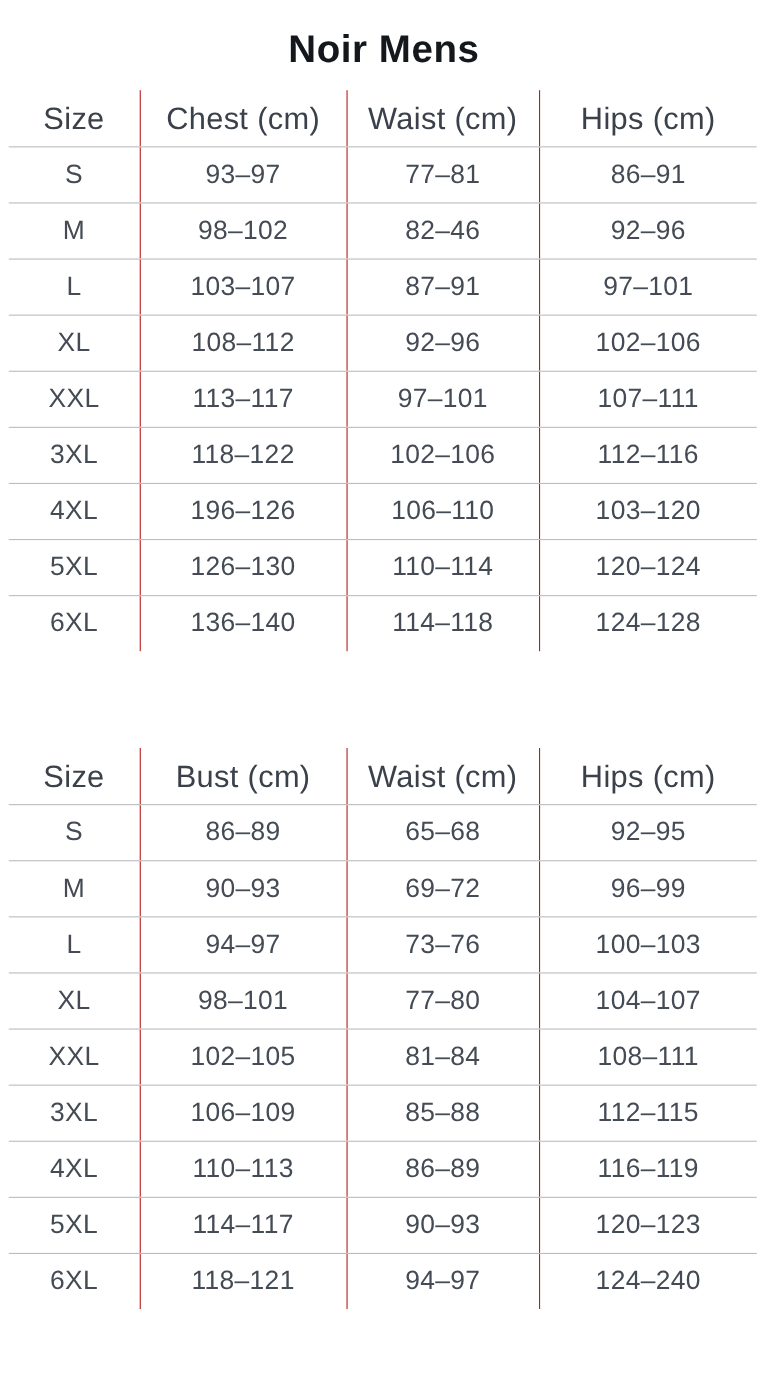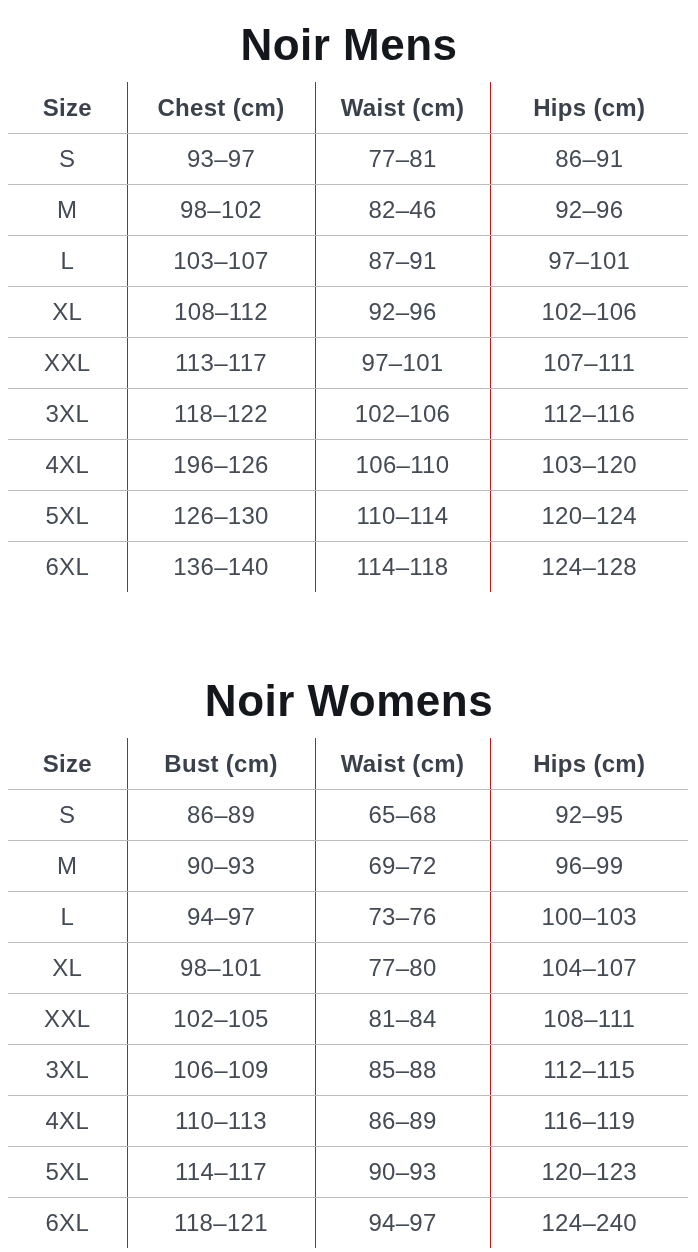--- a/index.html
+++ b/index.html
@@ -12,21 +12,21 @@
     width: 698px;
     box-sizing: border-box;
     padding-top: 24px;
     background: #ffffff;
   }
   .size-section + .size-section {
     margin-top: 88px;
   }
   .section-title {
     margin: 0 0 16px 0;
-    font-size: 44px;
+    font-size: 35px;
     line-height: 42px;
     font-weight: 700;
     letter-spacing: 0.5px;
     color: #14171b;
     text-align: center;
   }
   table.size-table {
     width: 680px;
     margin-left: 8px;
     border-collapse: collapse;
@@ -34,22 +34,22 @@
   }
   table.size-table th,
   table.size-table td {
     text-align: center;
     vertical-align: middle;
     padding: 0;
     overflow: hidden;
   }
   table.size-table th {
     height: 51px;
-    font-size: 24px;
-    font-weight: 700;
+    font-size: 28px;
+    font-weight: 400;
     color: #3a414b;
     letter-spacing: 0.3px;
   }
   table.size-table td {
     height: 50px;
     font-size: 24px;
     font-weight: 400;
     color: #444b55;
     letter-spacing: 0.3px;
   }
@@ -141,21 +141,20 @@
             <td>6XL</td>
             <td>136–140</td>
             <td>114–118</td>
             <td>124–128</td>
           </tr>
         </tbody>
       </table>
   </section>
 
   <section class="size-section">
-    <h2 class="section-title">Noir Womens</h2>
     <table class="size-table">
       <colgroup>
         <col style="width:119px">
         <col style="width:188px">
         <col style="width:175px">
         <col style="width:198px">
       </colgroup>
     <thead>
           <tr>
             <th>Size</th>

